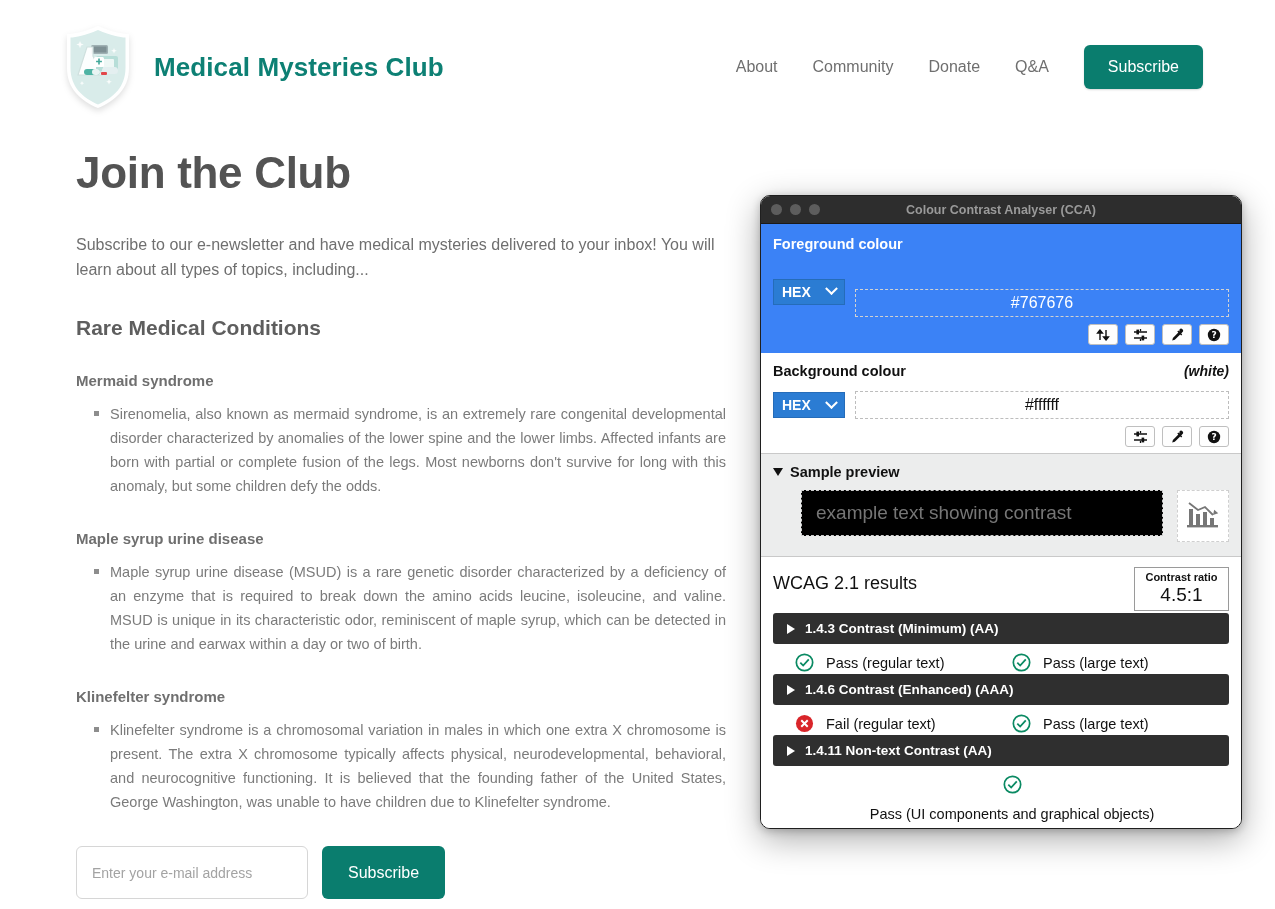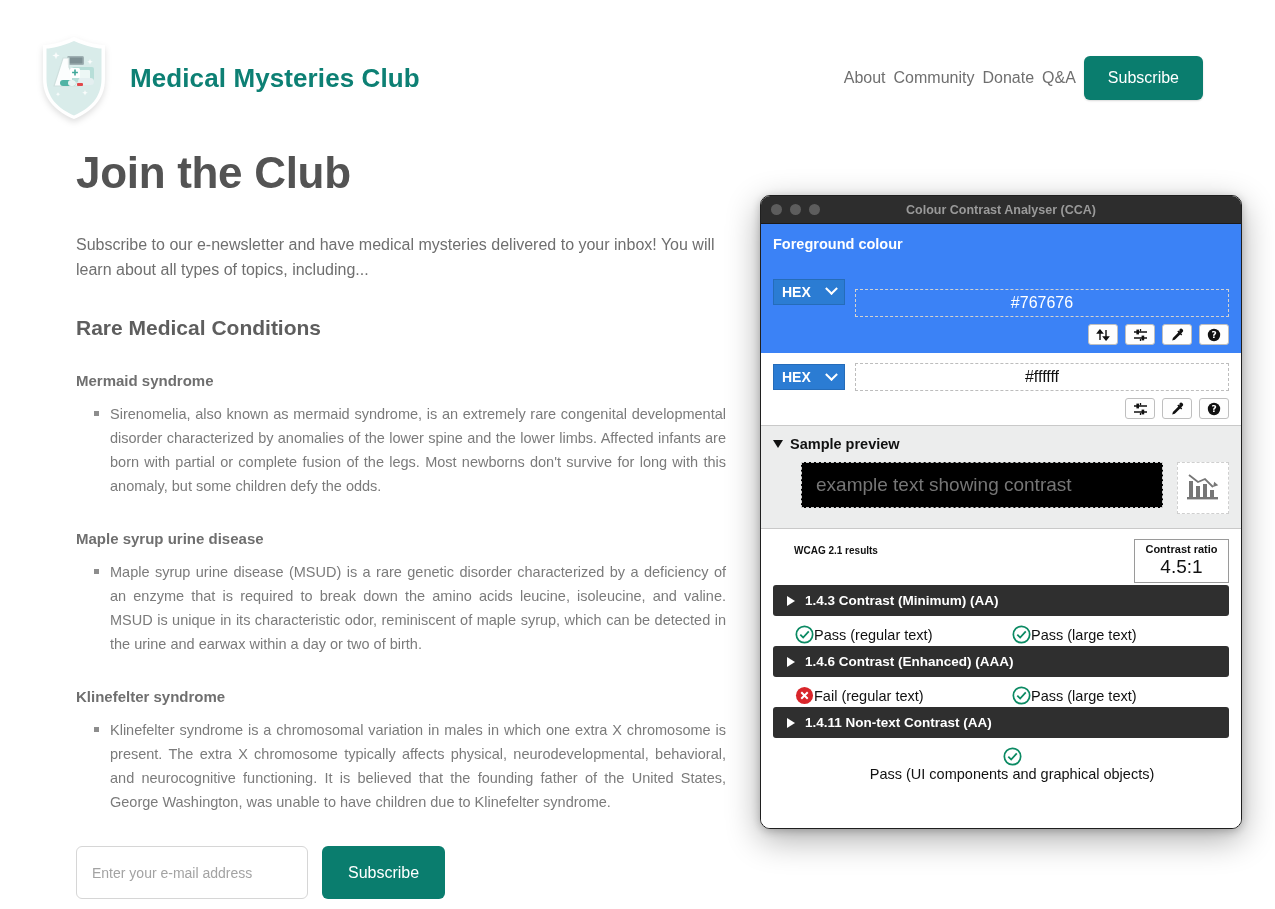--- a/index.html
+++ b/index.html
@@ -9,33 +9,33 @@
     background:#ffffff;
     font-family:"Liberation Sans", sans-serif;
     overflow:hidden;
     position:relative;
   }
 
   
   .page { position:absolute; inset:0; background:#fff; }
 
   .site-header{
-    position:absolute; left:0; top:16px; width:1245px; height:124px;
-    display:flex; align-items:center; padding:0 42px 0 38px;
+    position:absolute; left:0; top:5px; width:1245px; height:124px;
+    display:flex; align-items:center; padding:0 42px 0 62px;
   }
   .brand{ display:flex; align-items:center; gap:20px; }
   .logo-shield{
     width:72px; height:88px; position:relative; flex:none;
     filter: drop-shadow(0 3px 3px rgba(0,0,0,.13));
   }
   .brand-name{
     font-size:26px; font-weight:bold; color:#0d8074;
     letter-spacing:.1px; white-space:nowrap;
   }
-  .nav{ margin-left:auto; display:flex; align-items:center; gap:8px; }
+  .nav{ margin-left:auto; display:flex; align-items:center; gap:35px; }
   .nav a{
     font-size:16px; color:#6f6f6f; text-decoration:none; white-space:nowrap;
   }
   .nav-cta{
     background:#0a7d6e; color:#fff; font-size:16px;
     padding:13px 24px; border-radius:6px; border:none;
     font-family:inherit; cursor:pointer; white-space:nowrap;
     box-shadow:0 1px 2px rgba(0,0,0,.15);
   }
 
@@ -140,38 +140,38 @@
     align-items:center; padding:0 14px; height:46px;
     font-size:19px; color:#767676;
   }
   .sample-chart{
     width:52px; height:52px; background:#fff; border:1px dashed #cfcfcf;
     display:flex; align-items:center; justify-content:center; flex:none;
   }
 
   .wcag-panel{ background:#fff; padding:10px 12px 12px; flex:1; }
   .wcag-head{ display:flex; align-items:flex-start; justify-content:space-between; }
-  .wcag-title{ font-size:10px; font-weight:bold; color:#111; padding-top:6px;margin-left:21px; }
+  .wcag-title{ font-size:18px; font-weight:normal; color:#111; padding-top:6px; }
   .ratio-box{
     border:1px solid #9a9a9a; background:#fff; padding:3px 10px 4px;
     text-align:center; min-width:95px;
   }
   .ratio-label{ font-size:11px; font-weight:bold; color:#111; line-height:13px; }
   .ratio-value{ font-size:19px; color:#111; line-height:22px; }
 
   .criterion{ margin-top:2px; }
   .crit-bar{
     background:#2f2f2f; color:#fff; font-size:13.5px; font-weight:bold;
     height:31px; display:flex; align-items:center; gap:10px;
     padding:0 14px; border-radius:3px; cursor:pointer;
   }
   .tri-right{ width:0;height:0;border-top:5.5px solid transparent;
               border-bottom:5.5px solid transparent;border-left:8px solid #fff; }
   .results{ display:flex; margin:9px 0 0; padding-left:22px; }
-  .result{ display:flex; align-items:center; gap:0; font-size:14.5px; color:#111; }
+  .result{ display:flex; align-items:center; gap:12px; font-size:14.5px; color:#111; }
   .result.wide{ width:100%;flex-direction:column; }
   .result.col{ width:50%; }
   .badge{ width:19px; height:19px; flex:none; }
 </style>
 </head>
 <body>
 
 <div class="page">
 
   <header class="site-header">
@@ -285,20 +285,24 @@
       <button class="icon-btn">
         <svg width="14" height="14" viewBox="0 0 14 14">
           <circle cx="7" cy="7" r="6.2" fill="#111"></circle>
           <text x="7" y="10.4" font-size="9" font-weight="bold" fill="#fff" text-anchor="middle" font-family="DejaVu Sans, sans-serif">?</text>
         </svg>
       </button>
     </div>
   </div>
 
   <div class="bg-panel">
+    <div class="bg-head">
+      <span class="bg-label">Background colour</span>
+      <span class="bg-note">(white)</span>
+    </div>
     <div class="color-row">
       <div class="hex-select">
         <span>HEX</span>
         <span class="chev"></span>
       </div>
       <div class="color-value">#ffffff</div>
     </div>
     <div class="icon-row">
       <button class="icon-btn">
         <svg width="15" height="14" viewBox="0 0 15 14">

